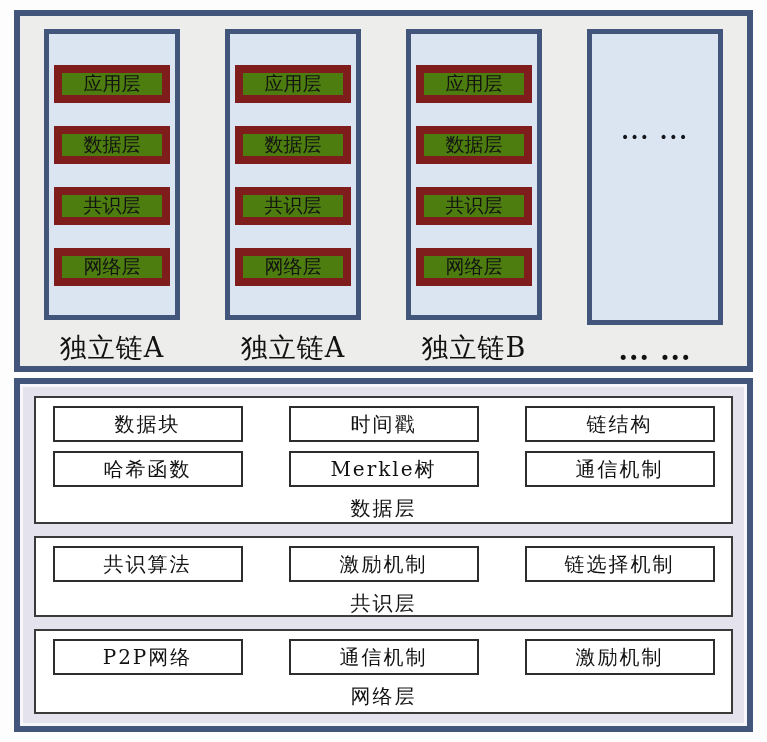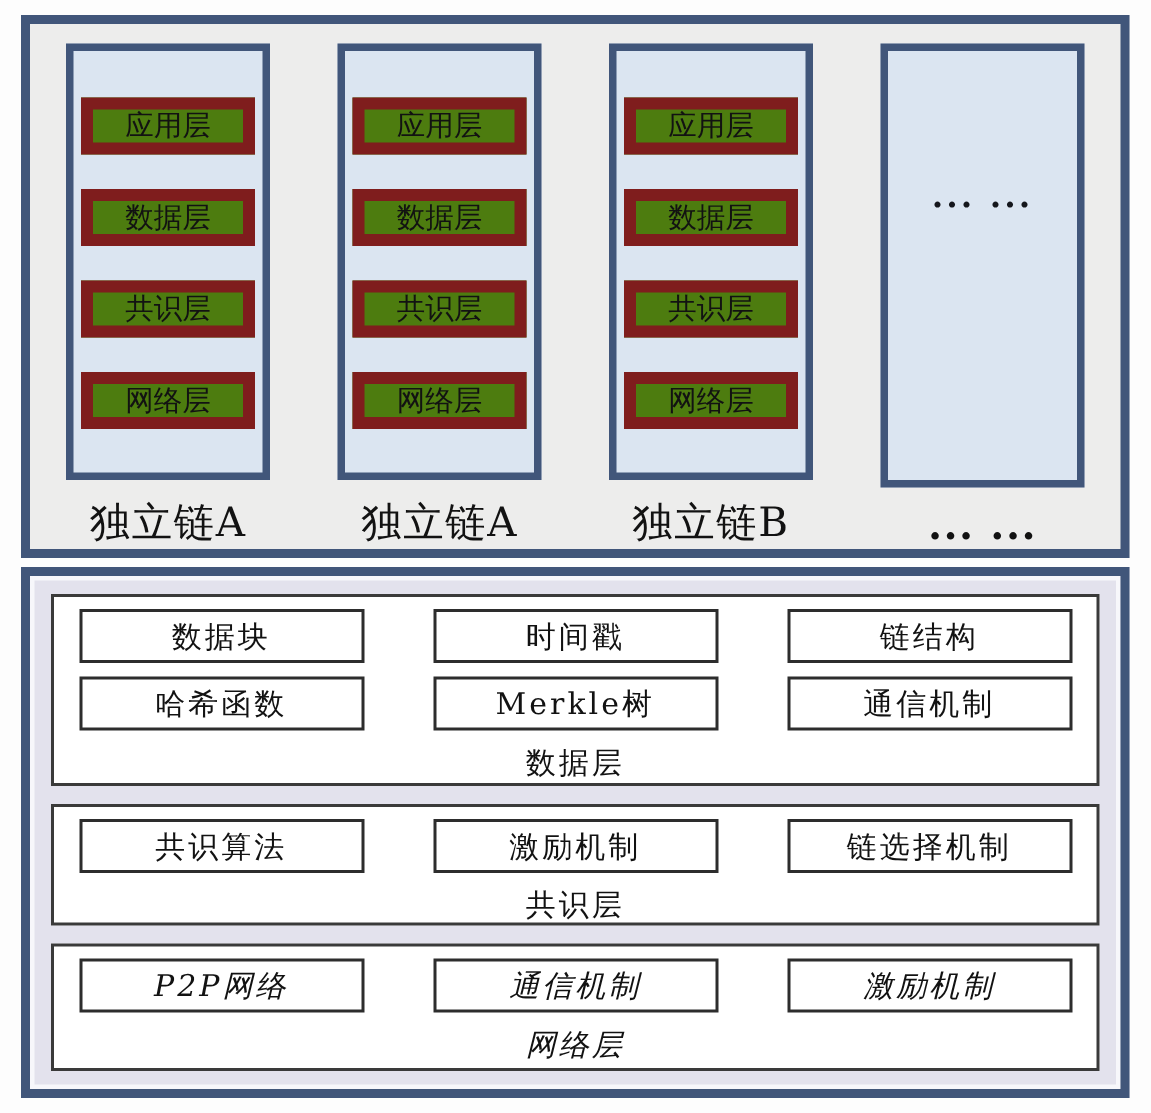--- a/index.html
+++ b/index.html
@@ -37,21 +37,21 @@
     box-shadow:inset 0 0 0 3px #f7f7fb;
     display:flex; flex-direction:column; gap:12px; padding:12px 14px;
   }
   .group {
     background:#ffffff; border:2px solid #3a3a3a; box-sizing:border-box;
     display:flex; flex-direction:column; align-items:center; justify-content:flex-start;
     padding-top:8px;
   }
   .group-data     { height:134px; }
   .group-consensus{ height:81px; }
-  .group-network  { height:105px;font-style:italic; }
+  .group-network  { height:105px; }
   .box-row { display:flex; justify-content:center; gap:46px; margin-bottom:9px; }
   .small-box {
     width:190px; height:36px; box-sizing:border-box;
     border:2px solid #2d2d2d; background:#ffffff;
     display:flex; align-items:center; justify-content:center;
     font-size:20px; letter-spacing:2px; white-space:nowrap;
   }
   .group-label { font-size:20px; letter-spacing:2px; margin-top:-1px; }
 </style>
 </head>

